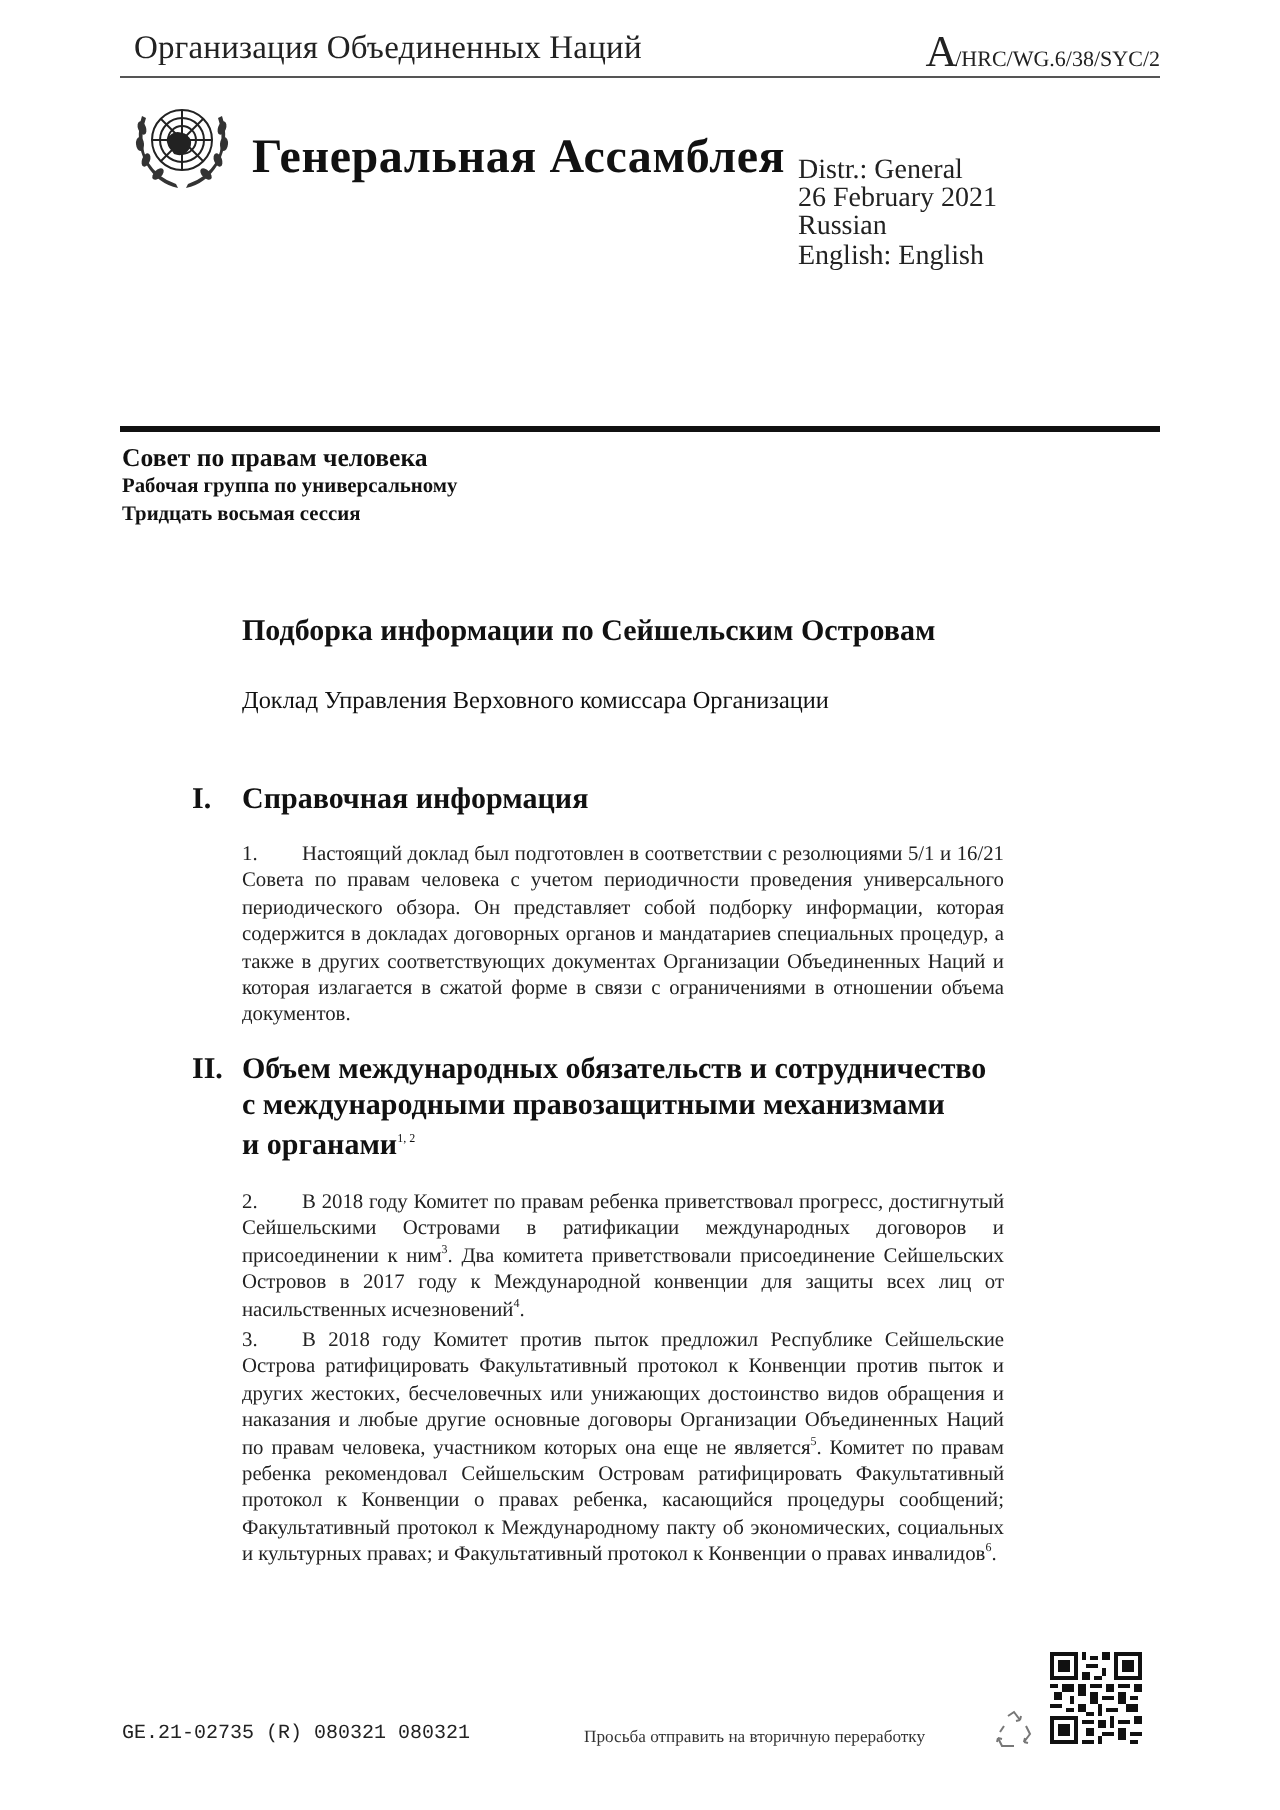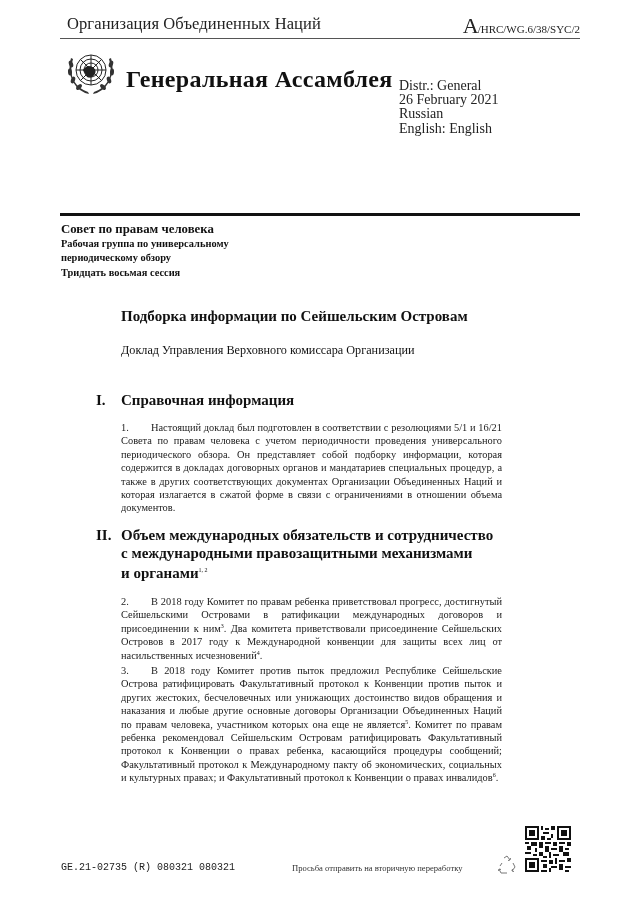--- a/index.html
+++ b/index.html
@@ -82,21 +82,20 @@
   <div>26 February 2021</div>
   <div>Russian</div>
   <div>English: English</div>
 </div>
 
 <div class="abs thick-rule"></div>
 
 <div class="abs council">
   <div class="c1">Совет по правам человека</div>
   <div class="c2">Рабочая группа по универсальному</div>
-  <div class="c2">периодическому обзору</div>
   <div class="c2">Тридцать восьмая сессия</div>
 </div>
 
 <div class="abs title">Подборка информации по Сейшельским Островам</div>
 <div class="abs subtitle">
   <div>Доклад Управления Верховного комиссара Организации</div>
 </div>
 
 <div class="abs section" style="top:392px;">
   <span class="num">I.</span>

